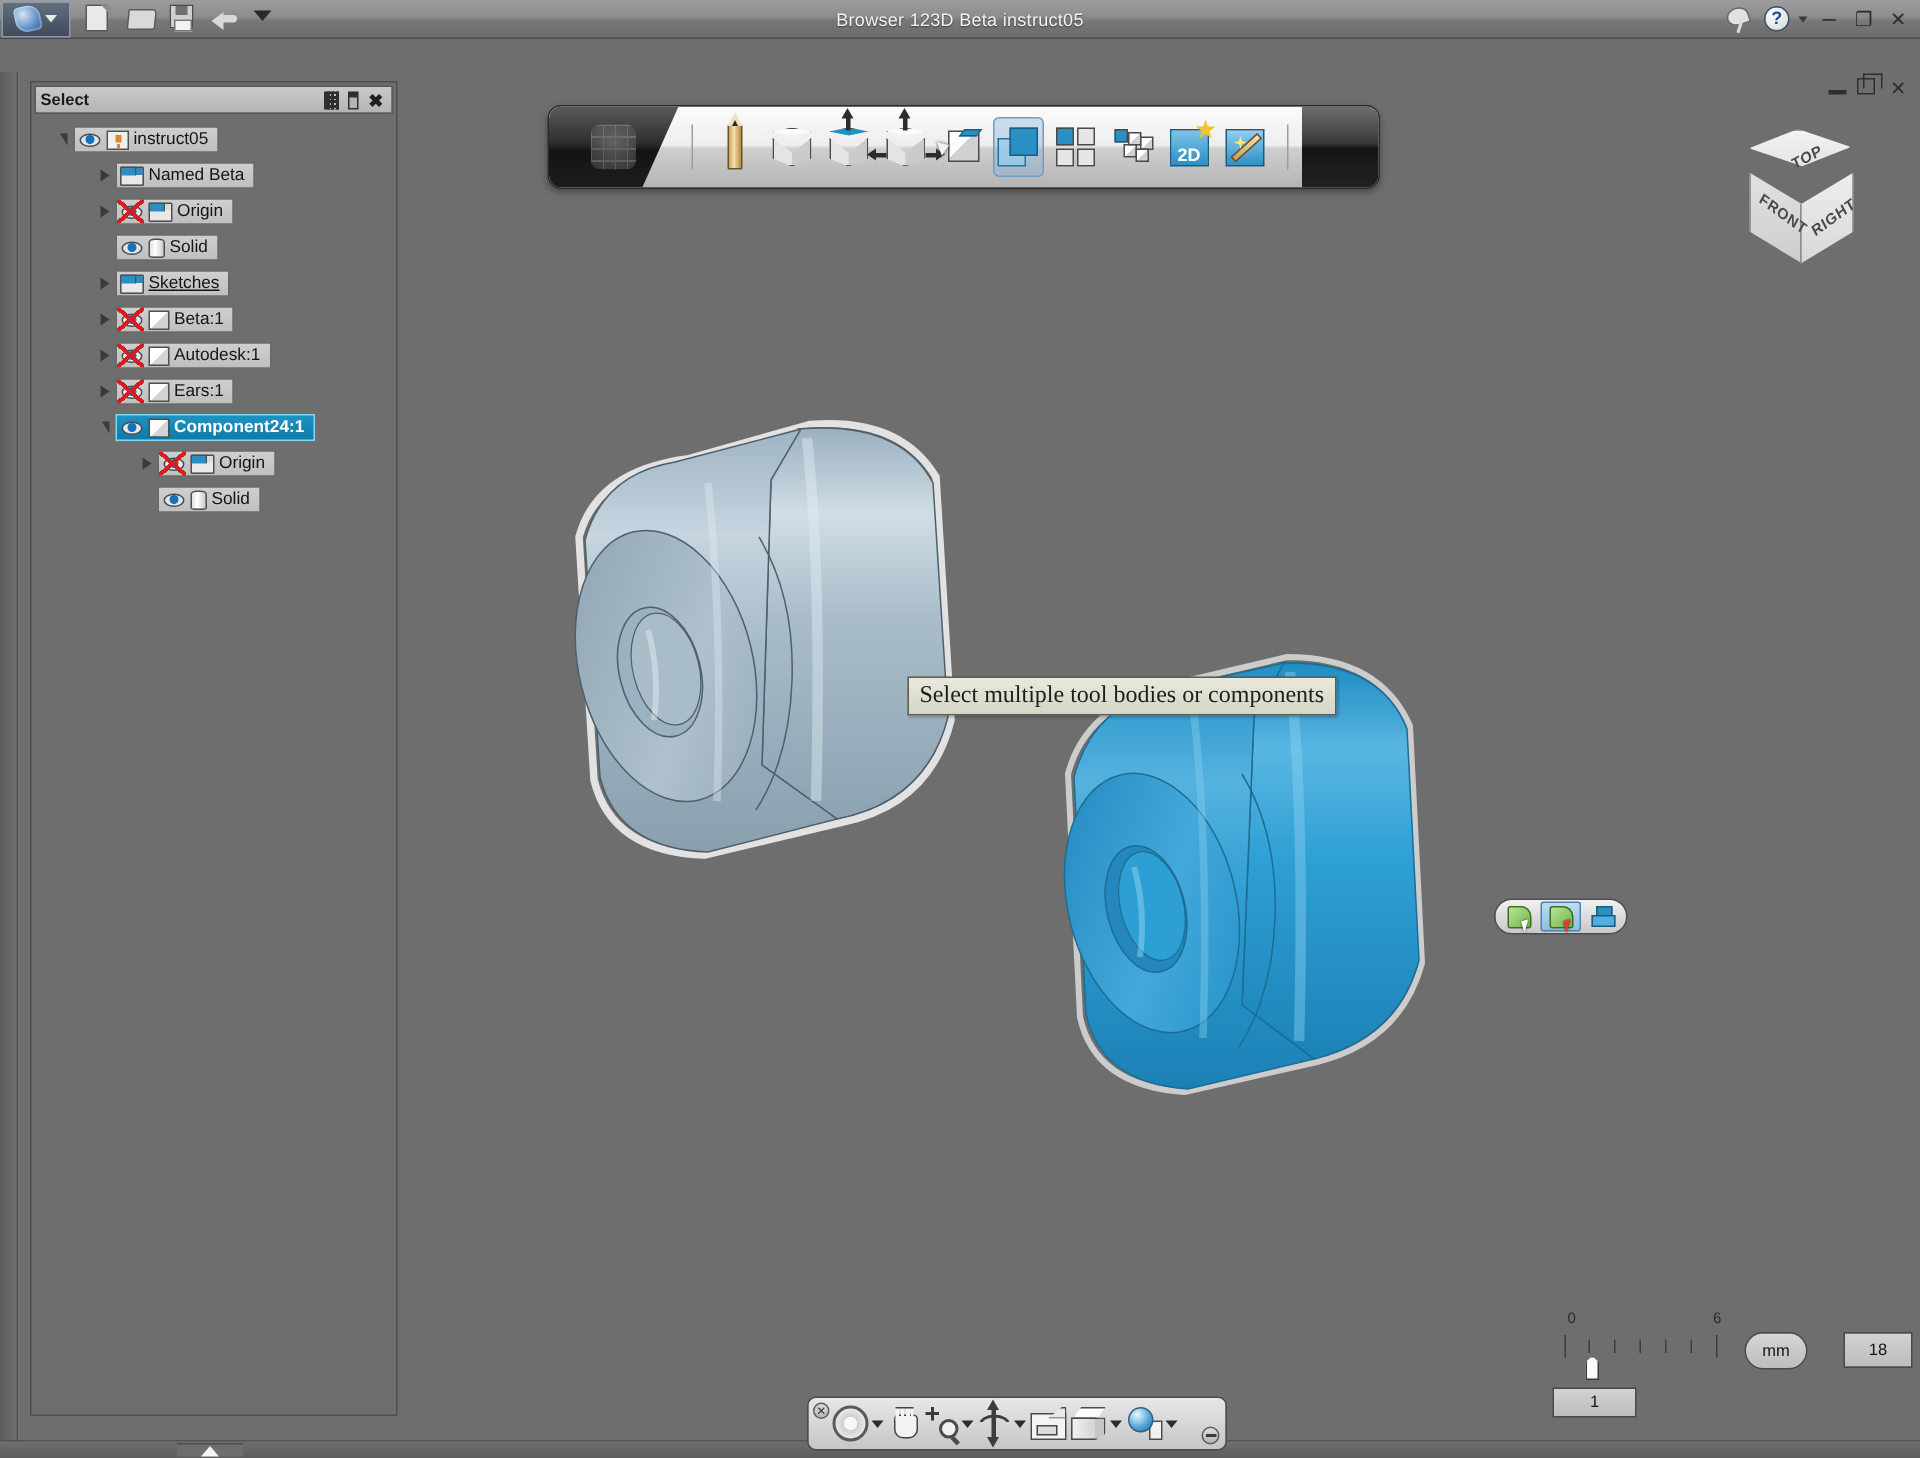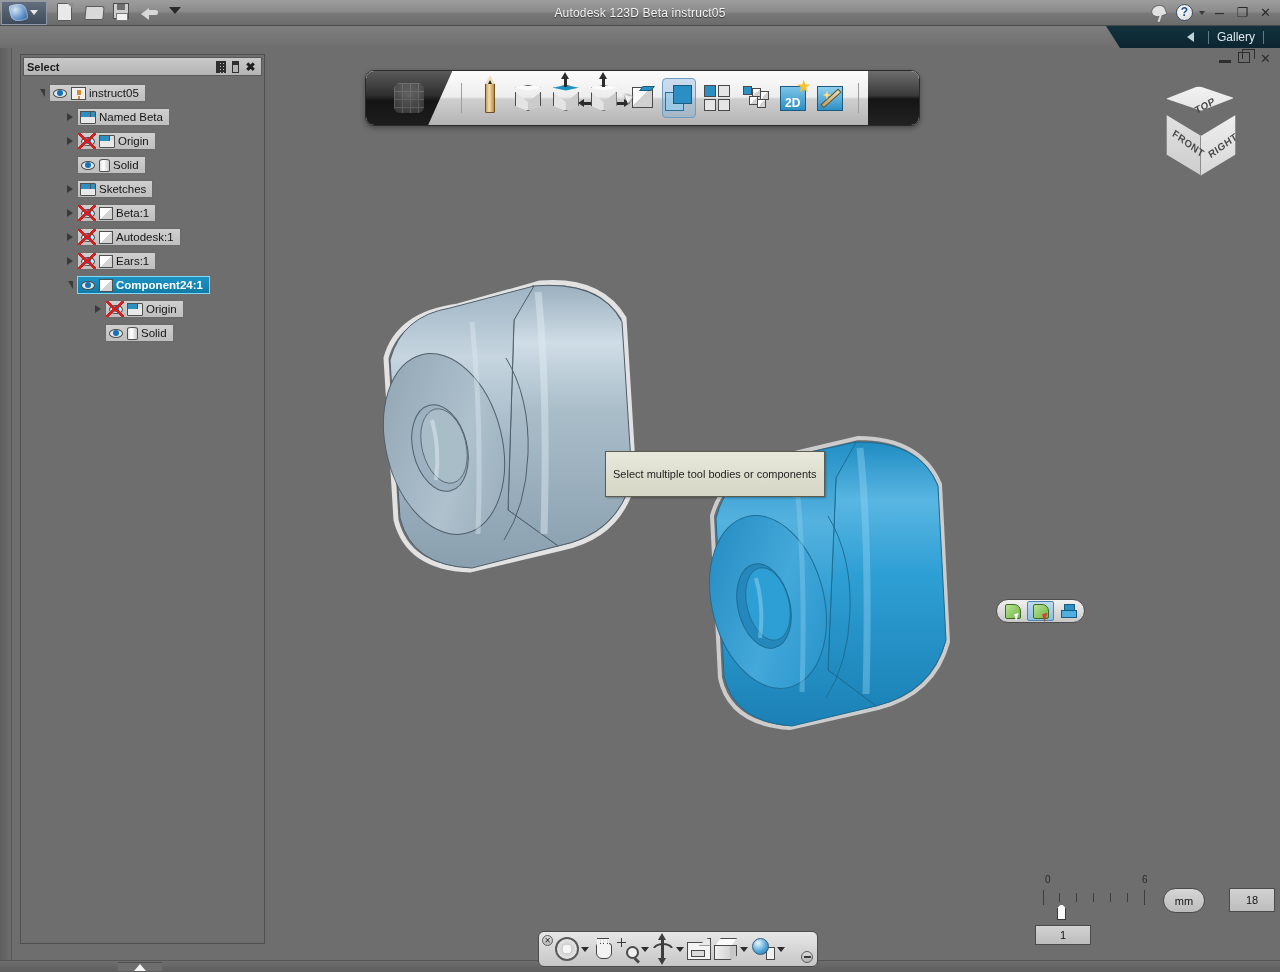--- a/index.html
+++ b/index.html
@@ -425,23 +425,24 @@
   .vc-lbl.right { left: 54px; top: 54px; transform: rotate(-28deg) skewY(-8deg); }
 
   
   .model { position: absolute; }
   .model svg { display: block; overflow: visible; }
 
   
   .tooltip {
     position: absolute; left: 605px; top: 403px;
     background: linear-gradient(to bottom, #e8e8dc, #d6d6c6);
-    border: 1px solid #5c5c50; padding: 16px 7px;
-    font-size: 11px; color: #1d1d1d; white-space: nowrap; z-index: 30;
+    border: 1px solid #5c5c50; padding: 3px 7px;
+    font-size: 16px; color: #1d1d1d; white-space: nowrap; z-index: 30;
     box-shadow: 1px 1px 2px rgba(0,0,0,.3);
+    font-family: Liberation Serif, serif;
   }
 
   
   .minibar {
     position: absolute; left: 996px; top: 551px; height: 24px;
     background: linear-gradient(to bottom, #f1f1f1, #c8c8c8);
     border: 1px solid #4e4e4e; border-radius: 12px;
     display: flex; align-items: center; padding: 0 2px; gap: 1px; z-index: 25;
   }
   .mb-btn {
@@ -659,38 +660,31 @@
       <div class="qicon">
           <div class="ic-save"></div>
         </div>
       <div class="qicon">
           <div class="ic-undo"></div>
         </div>
       <div class="qicon">
           <div class="ic-more"></div>
         </div>
     </div>
-    <div class="title-text">Autodesk 123D Beta    instruct05</div>
+    <div class="title-text">Browser 123D Beta    instruct05</div>
     <div class="tb-right">
       <div class="ic-sat"></div>
       <div class="ic-help">?</div>
       <div class="caret-sm"></div>
       <div class="wbtn min">–</div>
       <div class="wbtn">❐</div>
       <div class="wbtn">✕</div>
     </div>
   </div>
 
-  <div class="gallerybar">
-    <div class="left-tab"></div>
-    <div class="arr-left"></div>
-    <div class="gal-sep"></div>
-    <div class="gal-label">Gallery</div>
-    <div class="gal-sep"></div>
-  </div>
 
   <div class="workspace">
     <div class="left-edge"></div>
 
     <div class="doc-controls">
       <div class="ic-minimize"></div>
       <div class="ic-restore"></div>
       <div class="wbtn">✕</div>
     </div>
 
@@ -747,21 +741,21 @@
             <span class="expander"></span>
             <span class="tnode">
               <span class="ic-eye">
                 <span class="ball"></span>
                 <span class="pupil"></span>
               </span>
               <span class="ic-cyl"></span>
               <span class="tlabel">Solid</span>
             </span>
           </div>
-          <div class="trow" style="padding-left: 42px;">
+          <div class="trow" style="padding-left: 42px; text-decoration: underline;">
             <span class="expander">
               <span class="tri-r"></span>
             </span>
             <span class="tnode">
               <span class="ic-folder blue"></span>
               <span class="tlabel">Sketches</span>
             </span>
           </div>
           <div class="trow" style="padding-left: 42px;">
             <span class="expander">

